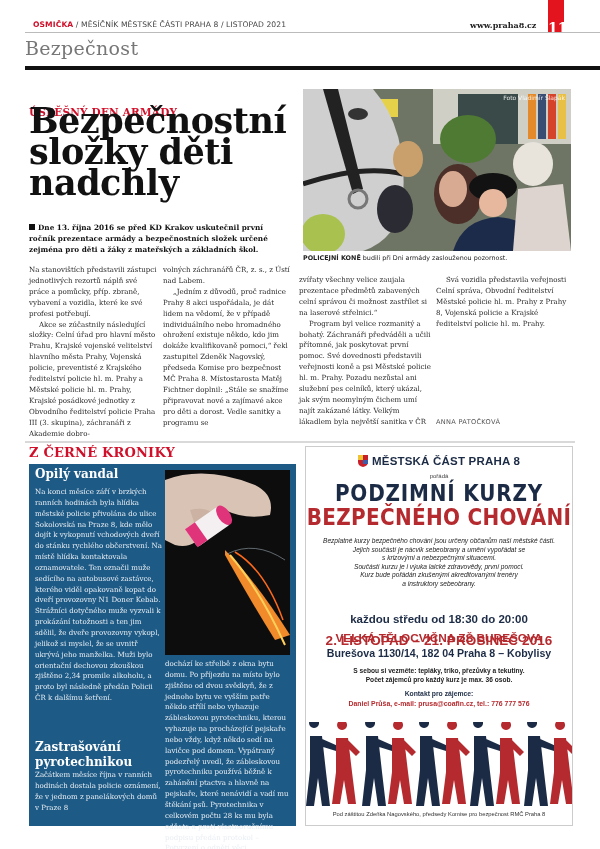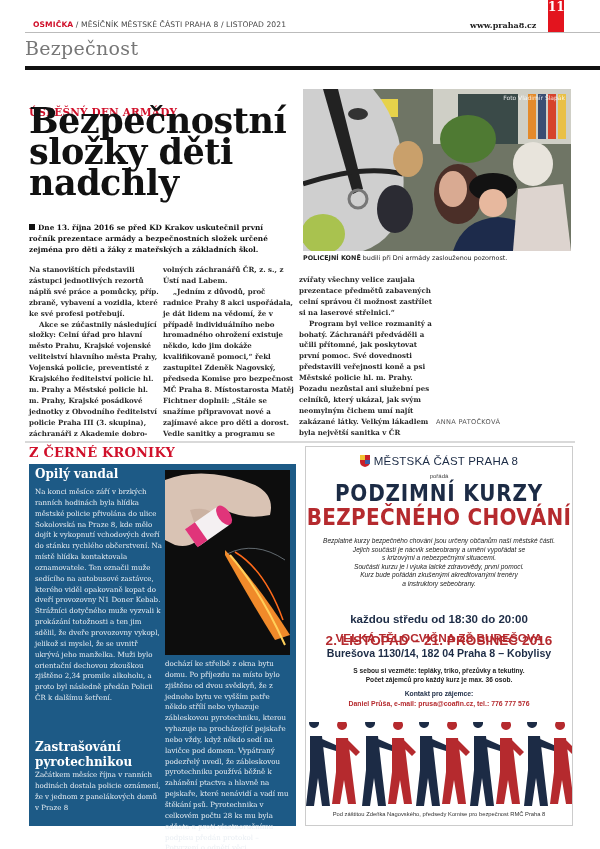--- a/index.html
+++ b/index.html
@@ -2,36 +2,36 @@
 <html><head>
 <meta charset="utf-8">
 <style>
   * { box-sizing: border-box; margin: 0; padding: 0; }
   html, body { width: 600px; height: 849px; background: #ffffff; overflow: hidden; }
   body { position: relative; font-family: "DejaVu Serif", serif; color: #222; }
 
   .header-line { position: absolute; left: 25px; top: 20px; width: 530px; font-family: "DejaVu Sans", sans-serif; font-size: 7.6px; color: #444; letter-spacing: 0.1px; }
   .header-line .brand { color: #d0102a; font-weight: bold; padding-left: 8px; }
   .header-url { position: absolute; left: 470px; top: 20px; font-family: "DejaVu Serif", serif; font-weight: bold; font-size: 8px; color: #222; }
-  .page-num { position: absolute; left: 548px; top: 0; width: 16px; height: 33px; background: #e3141e; color: #fff; font-family: "DejaVu Serif", serif; font-weight: bold; font-size: 12px; text-align: center; }
+  .page-num { position: absolute; left: 548px; top: 0; width: 16px; height: 33px; background: #e3141e; color: #fff; font-family: "DejaVu Serif", serif; font-weight: bold; font-size: 14px; text-align: center; padding-top: 20px; }
   .header-rule { position: absolute; left: 25px; top: 32px; width: 575px; height: 1px; background: #bbb; }
   .section-title { position: absolute; left: 25px; top: 37px; font-family: "DejaVu Serif", serif; font-size: 19px; color: #777; letter-spacing: 0.3px; }
   .section-rule { position: absolute; left: 25px; top: 66px; width: 575px; height: 4px; background: #111; }
 
   .kicker { position: absolute; left: 29px; top: 86px; font-family: "DejaVu Serif", serif; font-weight: bold; font-size: 10.5px; color: #d0102a; letter-spacing: 0.2px; margin-top: 20px; }
   .headline { position: absolute; left: 29px; top: 105px; width: 270px; font-family: "DejaVu Serif", serif; font-weight: 900; font-size: 35px; line-height: 31px; color: #111; letter-spacing: -0.5px; }
   .lead { position: absolute; left: 29px; top: 222px; width: 260px; font-family: "DejaVu Serif", serif; font-weight: bold; font-size: 7.3px; line-height: 11px; color: #111; }
   .lead .sq { display: inline-block; width: 6px; height: 6px; background: #111; margin-right: 3px; vertical-align: 0; }
 
   .photo { position: absolute; left: 303px; top: 89px; width: 268px; height: 162px; overflow: hidden; background: #7a7e6e; }
   .photo-credit { position: absolute; right: 6px; top: 5px; font-family: "DejaVu Sans", sans-serif; font-size: 6px; color: #fff; opacity: 0.85; }
   .caption { position: absolute; left: 303px; top: 254px; width: 270px; font-family: "DejaVu Sans", sans-serif; font-size: 6.4px; color: #222; }
   .caption b { font-weight: bold; }
 
-  .col { position: absolute; font-family: "DejaVu Serif", serif; font-size: 7.05px; line-height: 10.9px; color: #2a2a2a; text-align: left; font-weight: bold; }
+  .col { position: absolute; font-family: "DejaVu Serif", serif; font-size: 7.05px; line-height: 10.9px; color: #2a2a2a; text-align: left; }
   .col p { margin: 0; }
   .col p.indent { text-indent: 10px; }
   .col1 { left: 29px; top: 265px; width: 130px; }
   .col2 { left: 163px; top: 265px; width: 133px; }
   .col3 { left: 299px; top: 275px; width: 135px; }
   .col4 { left: 436px; top: 275px; width: 138px; }
   .byline { position: absolute; left: 436px; top: 418px; font-family: "DejaVu Sans", sans-serif; font-size: 6.6px; color: #555; letter-spacing: 0.3px; }
   .article-rule { position: absolute; left: 25px; top: 441px; width: 550px; height: 2px; background: #d9d9d9; }
 
   .crime-title { position: absolute; left: 29px; top: 445px; font-family: "DejaVu Serif", serif; font-weight: bold; font-size: 13px; color: #d0102a; letter-spacing: 0.2px; }
@@ -39,21 +39,21 @@
   .crime-h { position: absolute; font-family: "DejaVu Serif", serif; font-weight: bold; font-size: 12px; color: #fff; line-height: 15px; }
   .crime-h1 { left: 35px; top: 467px; }
   .crime-h2 { left: 35px; top: 740px; width: 130px; }
   .ccol { position: absolute; font-family: "DejaVu Serif", serif; font-size: 7.05px; line-height: 10.85px; color: #e9eef3; }
   .ccol1 { left: 35px; top: 487px; width: 128px; }
   .ccol2 { left: 35px; top: 770px; width: 128px; }
   .ccol3 { left: 165px; top: 659px; width: 128px; }
   .crime-photo { position: absolute; left: 165px; top: 470px; width: 125px; height: 185px; background: #0b0b0b; overflow: hidden; }
 
   .ad { position: absolute; left: 305px; top: 446px; width: 268px; height: 380px; border: 1px solid #ccc; background: #fff; text-align: center; font-family: "Liberation Sans", sans-serif; }
-  .ad .org { position: absolute; left: 0; right: 0; top: 8px; font-weight: normal; font-size: 11.5px; color: #1c2b45; letter-spacing: 0.2px; }
+  .ad .org { position: absolute; left: 0; right: 0; top: 8px; font-weight: bold; font-size: 11.5px; color: #1c2b45; letter-spacing: 0.2px; }
   .ad .org .crest { display: inline-block; width: 10px; height: 12px; vertical-align: -2px; margin-right: 4px; }
   .ad .presents { position: absolute; left: 0; right: 0; top: 26px; font-size: 6px; color: #444; }
   .ad .big1 { position: absolute; left: 0; right: 0; top: 34px; font-family: "DejaVu Sans", sans-serif; font-weight: bold; font-size: 20px; color: #1c2b45; letter-spacing: 0.8px; transform: scaleY(1.12); }
   .ad .big2 { position: absolute; left: 0; right: 0; top: 58px; font-family: "DejaVu Sans", sans-serif; font-weight: bold; font-size: 20px; color: #b52a2e; letter-spacing: 0.3px; transform: scaleY(1.12); }
   .ad .desc { position: absolute; left: 4px; right: 4px; top: 90px; font-style: italic; font-size: 6.6px; line-height: 8.6px; color: #222; }
   .ad .dates { position: absolute; left: 0; right: 0; top: 150px; font-weight: bold; font-size: 13.5px; color: #b52a2e; letter-spacing: 0.1px; margin-top: 36px; }
   .ad .time { position: absolute; left: 0; right: 0; top: 166px; font-weight: bold; font-size: 11.5px; color: #1c2b45; }
   .ad .place { position: absolute; left: 0; right: 0; top: 184px; font-weight: bold; font-size: 11.8px; color: #b52a2e; }
   .ad .addr { position: absolute; left: 0; right: 0; top: 200px; font-weight: bold; font-size: 10.6px; color: #1c2b45; }
   .ad .bring { position: absolute; left: 0; right: 0; top: 219px; font-size: 6.6px; line-height: 9px; color: #222; font-weight: bold; }
@@ -115,20 +115,21 @@
 </div>
 <div class="col col2">
   <p>volných záchranářů ČR, z. s., z Ústí nad Labem.</p>
   <p class="indent">„Jedním z důvodů, proč radnice Prahy 8 akci uspořádala, je dát lidem na vědomí, že v případě individuálního nebo hromadného ohrožení existuje někdo, kdo jim dokáže kvalifikovaně pomoci,“ řekl zastupitel Zdeněk Nagovský, předseda Komise pro bezpečnost MČ Praha 8. Místostarosta Matěj Fichtner doplnil: „Stále se snažíme připravovat nové a zajímavé akce pro děti a dorost. Vedle sanitky a programu se</p>
 </div>
 <div class="col col3">
   <p>zvířaty všechny velice zaujala prezentace předmětů zabavených celní správou či možnost zastřílet si na laserové střelnici.“</p>
   <p class="indent">Program byl velice rozmanitý a bohatý. Záchranáři předváděli a učili přítomné, jak poskytovat první pomoc. Své dovednosti představili veřejnosti koně a psi Městské policie hl. m. Prahy. Pozadu nezůstal ani služební pes celníků, který ukázal, jak svým neomylným čichem umí najít zakázané látky. Velkým lákadlem byla největší sanitka v ČR</p>
 </div>
 <div class="col col4">
+  <p class="indent">Svá vozidla představila veřejnosti Celní správa, Obvodní ředitelství Městské policie hl. m. Prahy z Prahy 8, Vojenská policie a Krajské ředitelství policie hl. m. Prahy.</p>
 </div>
 <div class="byline">ANNA PATOČKOVÁ</div>
 <div class="article-rule"></div>
 
 <div class="crime-title">Z ČERNÉ KRONIKY</div>
 <div class="crime-box"></div>
 <div class="crime-h crime-h1">Opilý vandal</div>
 <div class="ccol ccol1">Na konci měsíce září v brzkých ranních hodinách byla hlídka městské policie přivolána do ulice Sokolovská na Praze 8, kde mělo dojít k vykopnutí vchodových dveří do stánku rychlého občerstvení. Na místě hlídka kontaktovala oznamovatele. Ten označil muže sedícího na autobusové zastávce, kterého viděl opakovaně kopat do dveří provozovny N1 Doner Kebab. Strážníci dotyčného muže vyzvali k prokázání totožnosti a ten jim sdělil, že dveře provozovny vykopl, jelikož si myslel, že se uvnitř ukrývá jeho manželka. Muži bylo orientační dechovou zkouškou zjištěno 2,34 promile alkoholu, a proto byl následně předán Policii ČR k dalšímu šetření.</div>
 <div class="crime-photo">
   <svg width="125" height="185" viewBox="0 0 125 185">

